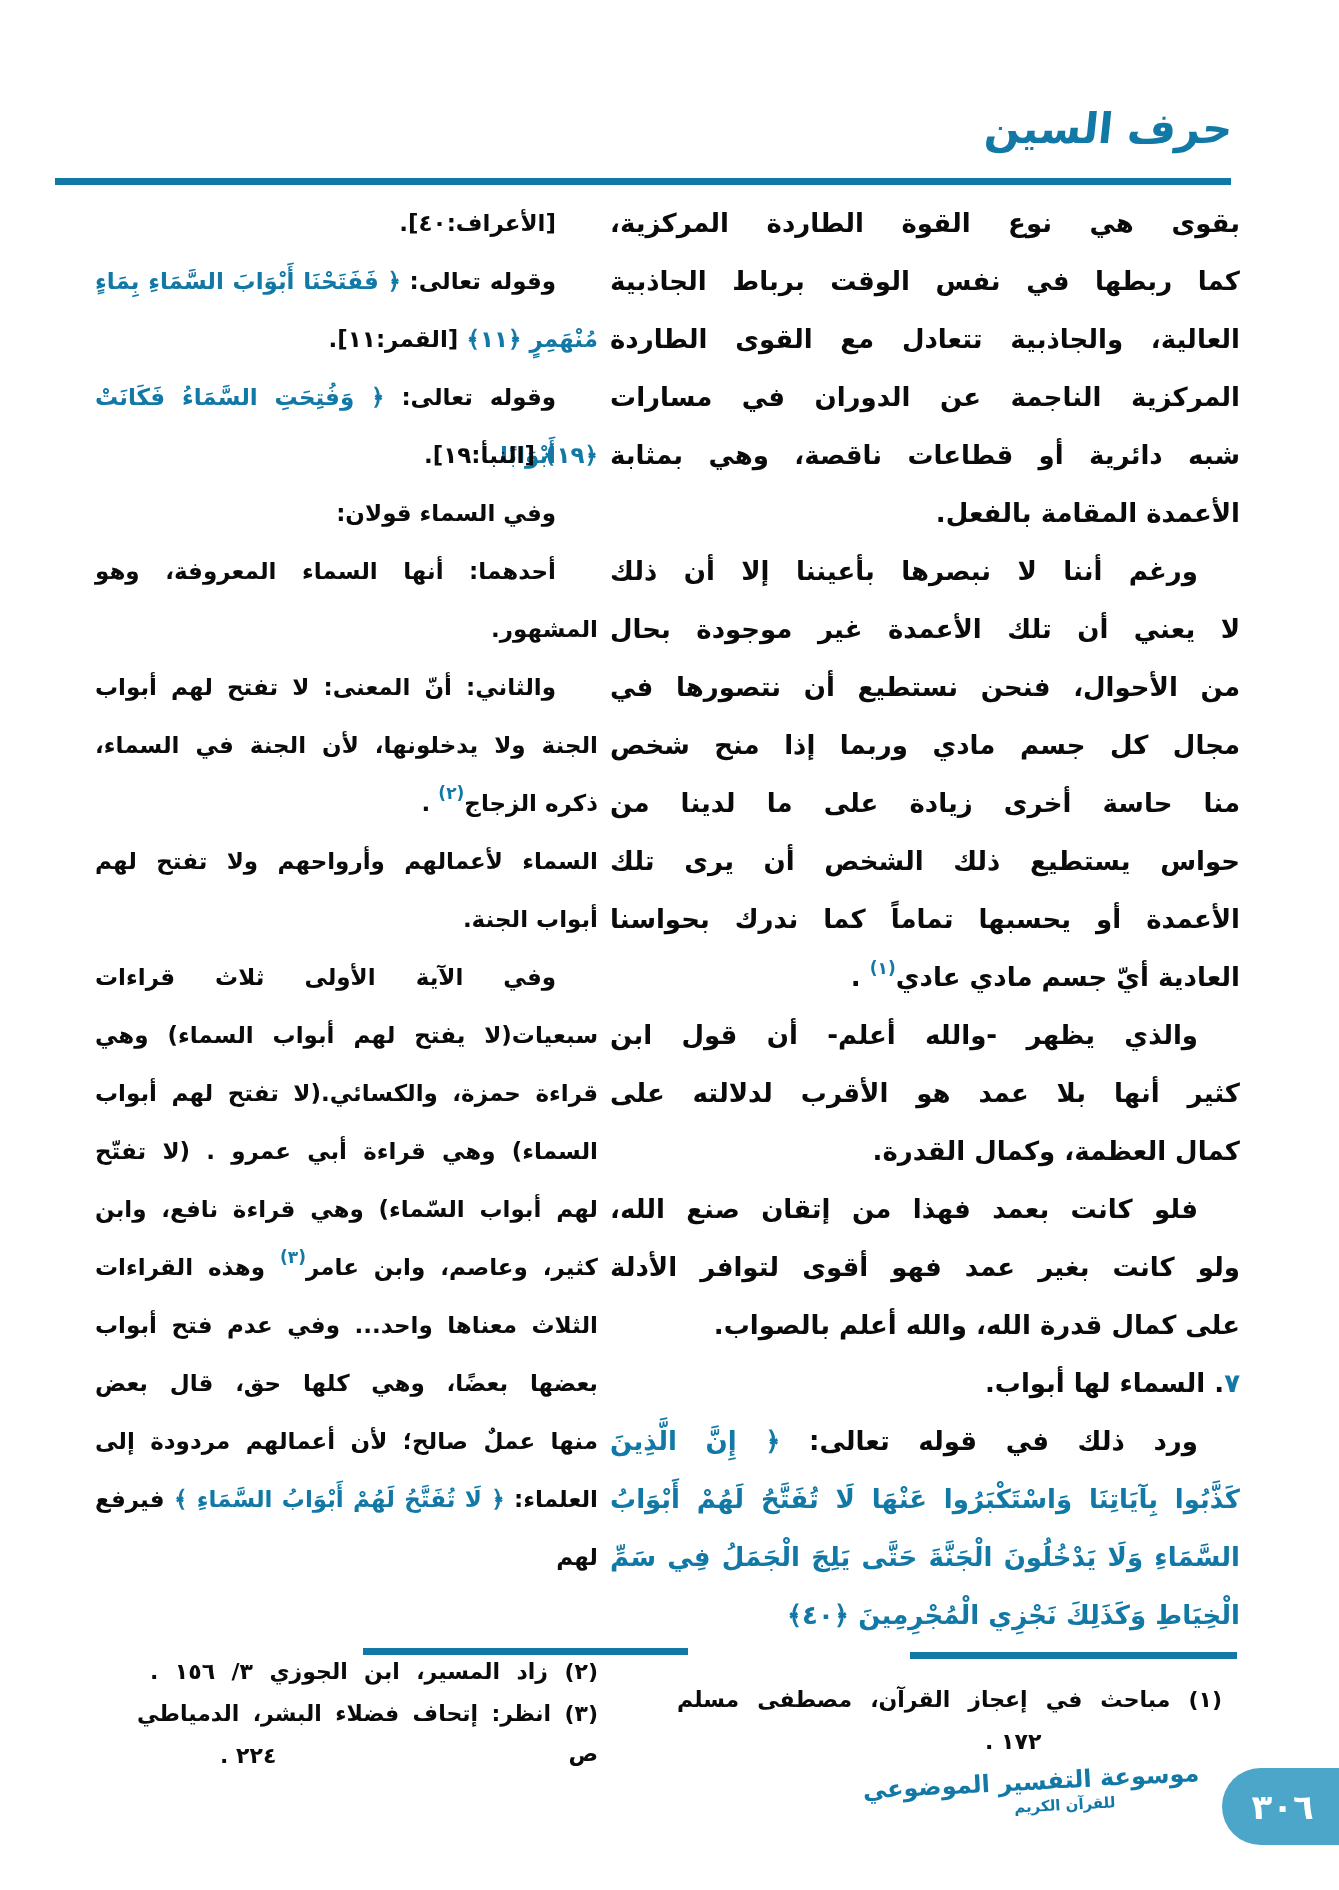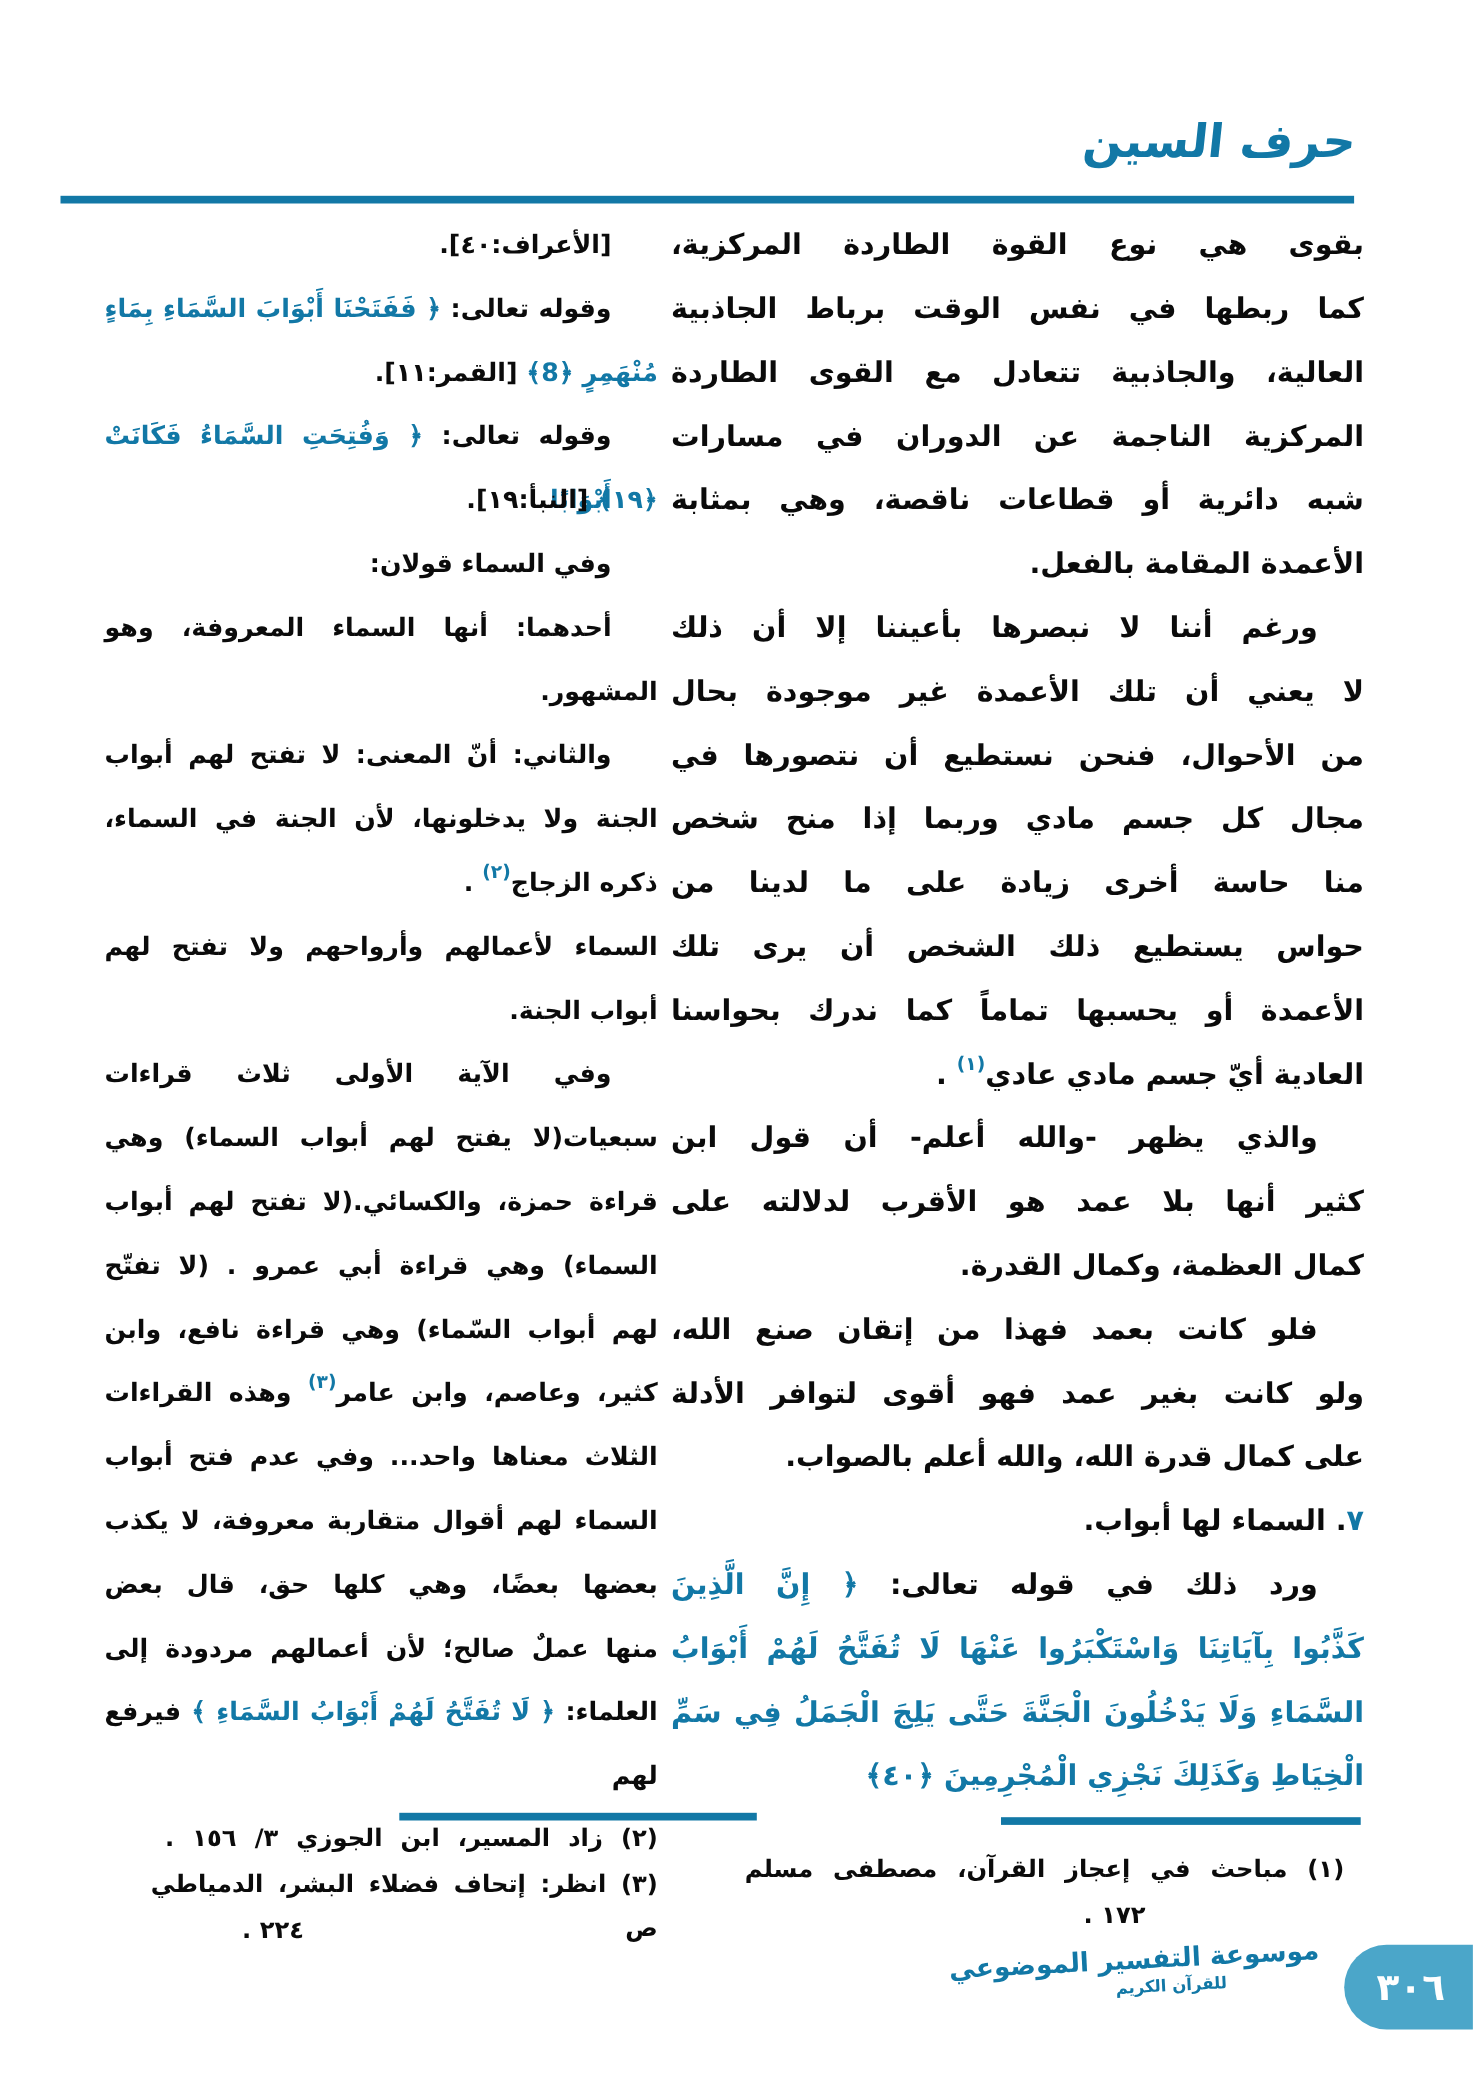--- a/index.html
+++ b/index.html
@@ -108,39 +108,38 @@
       <div class="line r"><span class="k">على كمال قدرة الله، والله أعلم بالصواب.</span></div>
       <div class="line r"><span class="n">٧</span><span class="k">. السماء لها أبواب.</span></div>
       <div class="line ind"><span class="k">ورد ذلك في قوله تعالى: </span><span class="q">﴿ إِنَّ الَّذِينَ</span></div>
       <div class="line"><span class="q">كَذَّبُوا بِآيَاتِنَا وَاسْتَكْبَرُوا عَنْهَا لَا تُفَتَّحُ لَهُمْ أَبْوَابُ</span></div>
       <div class="line"><span class="q">السَّمَاءِ وَلَا يَدْخُلُونَ الْجَنَّةَ حَتَّى يَلِجَ الْجَمَلُ فِي سَمِّ</span></div>
       <div class="line r"><span class="q">الْخِيَاطِ وَكَذَلِكَ نَجْزِي الْمُجْرِمِينَ ﴿٤٠﴾</span></div>
     </div>
   <div class="col col-left">
       <div class="line r ind"><span class="k">[الأعراف:٤٠].</span></div>
       <div class="line ind"><span class="k">وقوله تعالى: </span><span class="q">﴿ فَفَتَحْنَا أَبْوَابَ السَّمَاءِ بِمَاءٍ</span></div>
-      <div class="line r"><span class="q">مُنْهَمِرٍ ﴿8﴾</span><span class="k"> [القمر:١١].</span></div>
+      <div class="line r"><span class="q">مُنْهَمِرٍ ﴿١١﴾</span><span class="k"> [القمر:١١].</span></div>
       <div class="line ind"><span class="k">وقوله تعالى: </span><span class="q">﴿ وَفُتِحَتِ السَّمَاءُ فَكَانَتْ أَبْوَابًا</span></div>
       <div class="line r"><span class="q">﴿١٩﴾</span><span class="k"> [النبأ:١٩].</span></div>
       <div class="line r ind"><span class="k">وفي السماء قولان:</span></div>
       <div class="line ind"><span class="b">أحدهما:</span><span class="k"> أنها السماء المعروفة، وهو</span></div>
       <div class="line r"><span class="k">المشهور.</span></div>
       <div class="line ind"><span class="b">والثاني:</span><span class="k"> أنّ المعنى: لا تفتح لهم أبواب</span></div>
       <div class="line"><span class="k">الجنة ولا يدخلونها، لأن الجنة في السماء،</span></div>
       <div class="line r"><span class="k">ذكره الزجاج</span><span class="f">(٢)</span><span class="k"> .</span></div>
       <div class="line"><span class="k">السماء لأعمالهم وأرواحهم ولا تفتح لهم</span></div>
       <div class="line r"><span class="k">أبواب الجنة.</span></div>
       <div class="line ind"><span class="k">وفي الآية الأولى ثلاث قراءات</span></div>
       <div class="line"><span class="k">سبعيات(لا يفتح لهم أبواب السماء) وهي</span></div>
       <div class="line"><span class="k">قراءة حمزة، والكسائي.(لا تفتح لهم أبواب</span></div>
       <div class="line"><span class="k">السماء) وهي قراءة أبي عمرو . (لا تفتّح</span></div>
       <div class="line"><span class="k">لهم أبواب السّماء) وهي قراءة نافع، وابن</span></div>
       <div class="line"><span class="k">كثير، وعاصم، وابن عامر</span><span class="f">(٣)</span><span class="k"> وهذه القراءات</span></div>
       <div class="line"><span class="k">الثلاث معناها واحد... وفي عدم فتح أبواب</span></div>
-      <div class="line"><span class="k">السماء لهم أقوال متقاربة معروفة، لا يكذب</span></div>
       <div class="line"><span class="k">بعضها بعضًا، وهي كلها حق، قال بعض</span></div>
       <div class="line"><span class="k">منها عملٌ صالح؛ لأن أعمالهم مردودة إلى</span></div>
       <div class="line"><span class="k">العلماء: </span><span class="q">﴿ لَا تُفَتَّحُ لَهُمْ أَبْوَابُ السَّمَاءِ ﴾</span><span class="k"> فيرفع لهم</span></div>
     </div>
 
   <div class="sep sep-r"></div>
   <div class="sep sep-l"></div>
 
   <div class="fn fn-r1">(١) مباحث في إعجاز القرآن، مصطفى مسلم</div>
   <div class="fn fn-r1b">١٧٢ .</div>

